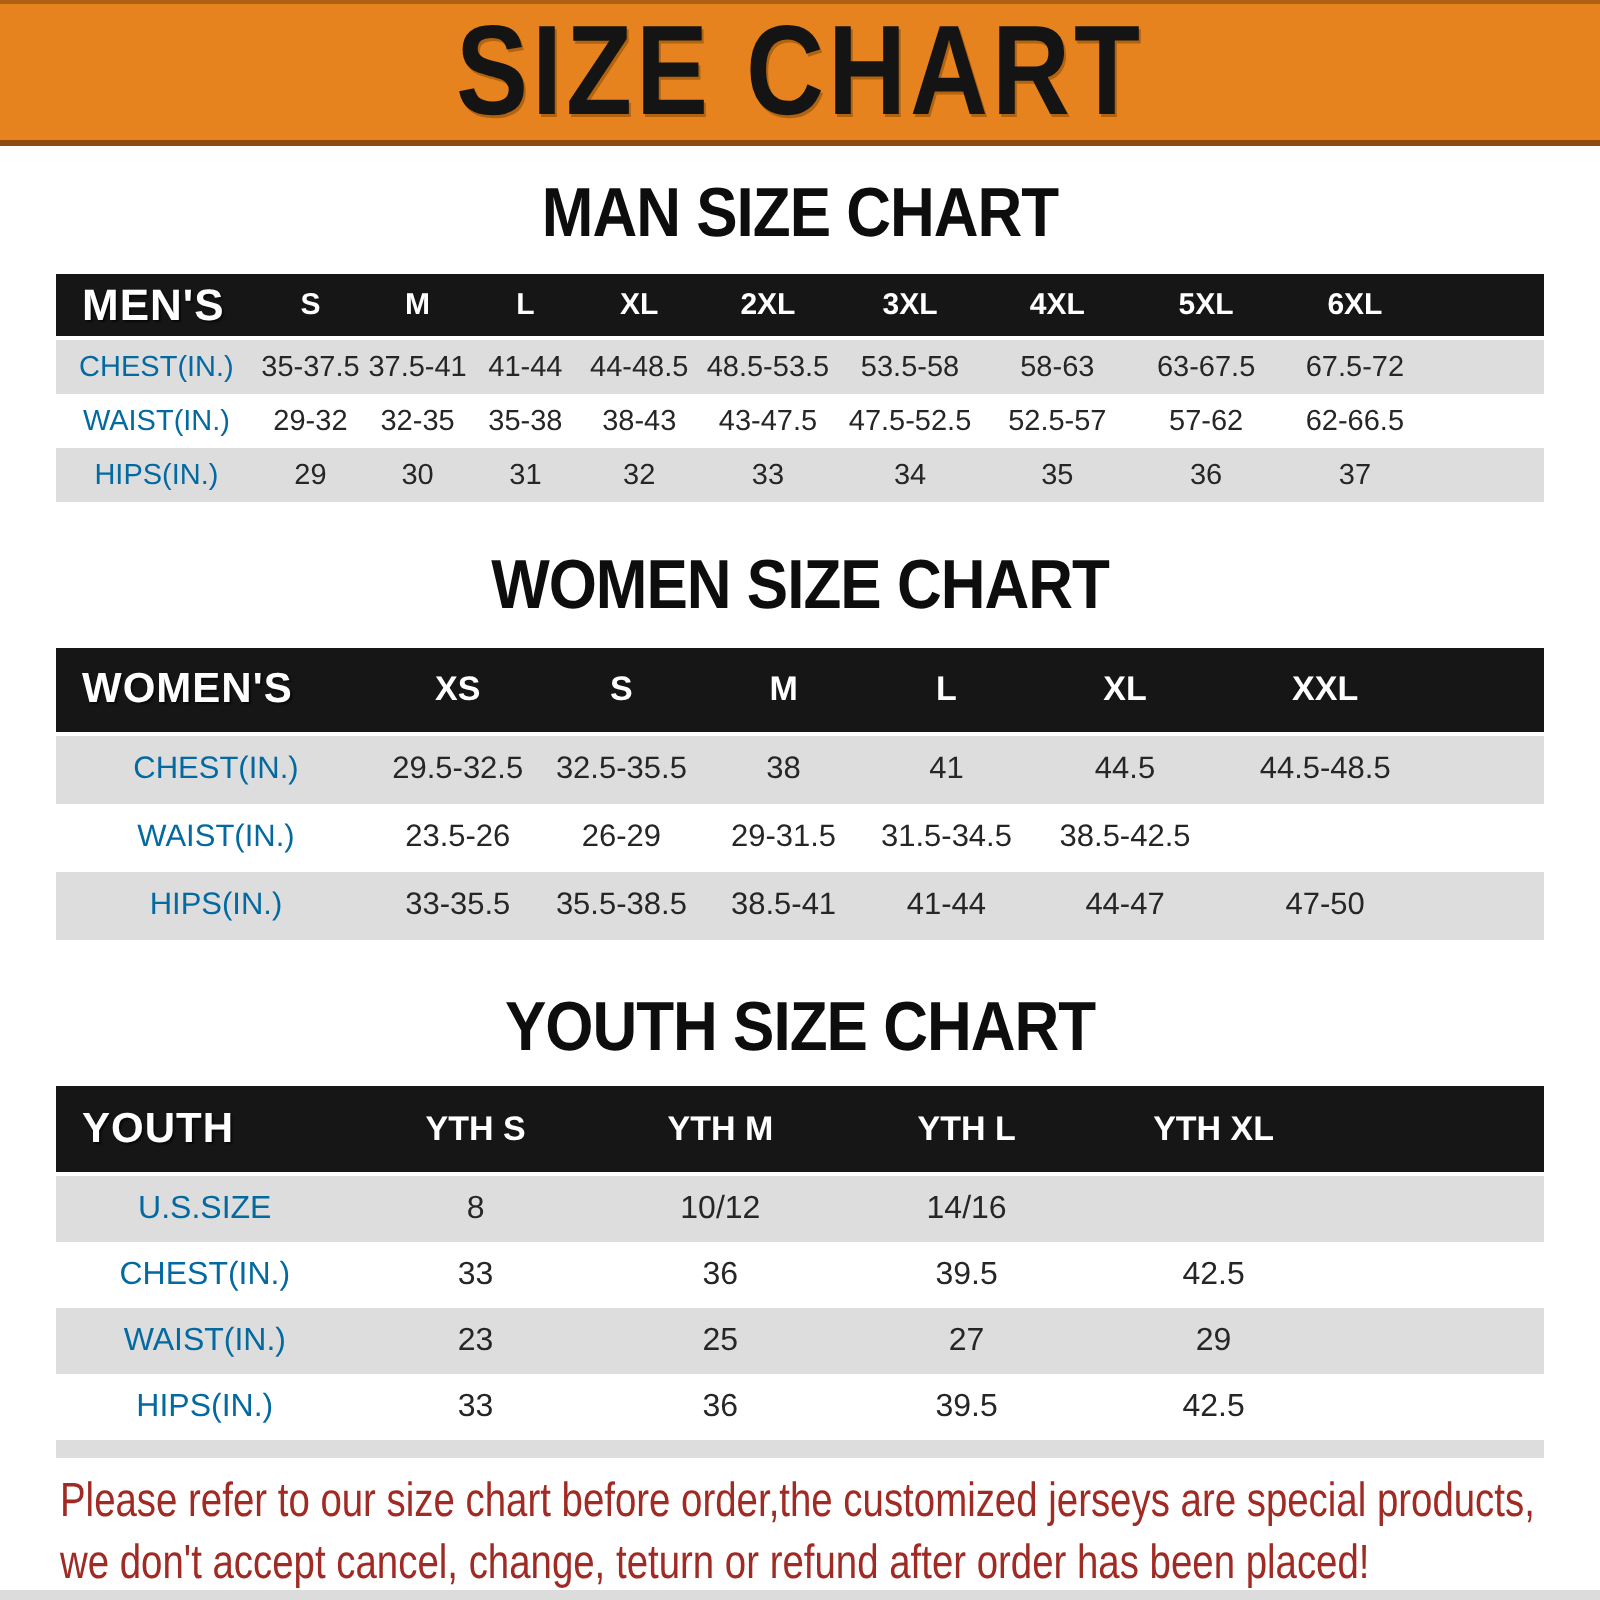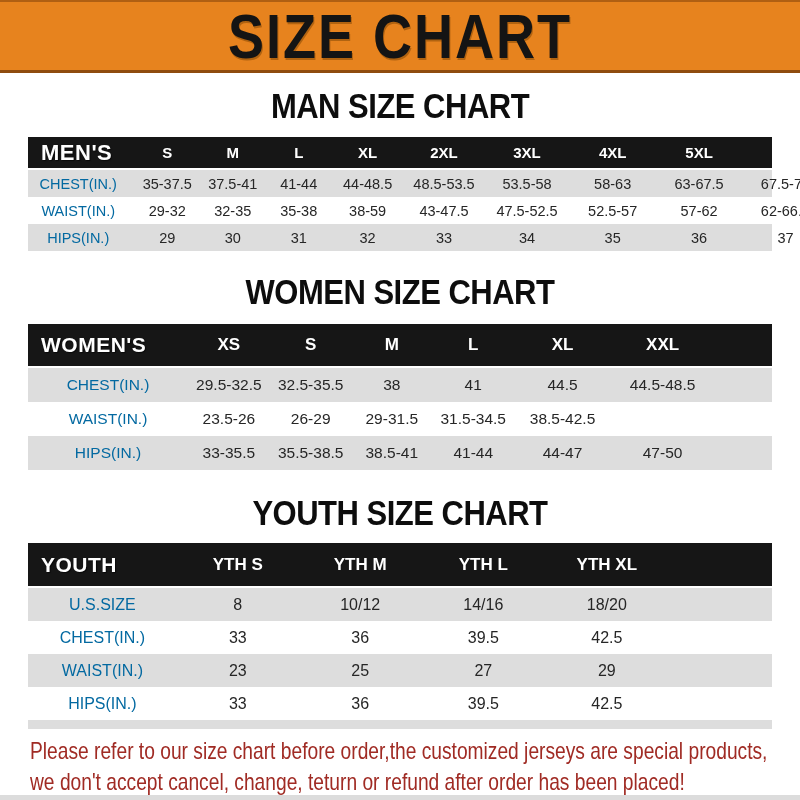--- a/index.html
+++ b/index.html
@@ -55,21 +55,21 @@
   .cell.corner {
     justify-content:flex-start; padding-left:13px;
     font-weight:800; letter-spacing:.5px;
     text-shadow:1px 1px 1px rgba(0,0,0,.6);
   }
   .r-gray { background:var(--row-gray, #DDDDDD); }
   .r-white { background:#ffffff; }
   .cell.rowlabel { color:#0369a1; }
 
   
-  .men .trow { grid-template-columns:13.5% 7.2% 7.2% 7.3% 8% 9.3% 9.8% 10% 10% 10% 7.7%; height:27px; font-size:14.5px;gap:12px; }
+  .men .trow { grid-template-columns:13.5% 7.2% 7.2% 7.3% 8% 9.3% 9.8% 10% 10% 10% 7.7%; height:27px; font-size:14.5px; }
   .men .trow.thead { height:31px; font-size:15px; }
   .men .cell.corner { font-size:22px; }
 
   
   .women .trow { grid-template-columns:21.5% 11% 11% 10.8% 11.1% 12.9% 14% 7.7%; height:34px; font-size:15.5px; }
   .women .trow.thead { height:42px; font-size:17px; }
   .women .cell.corner { font-size:21px; }
 
   
   .youth .trow { grid-template-columns:20% 16.4% 16.5% 16.6% 16.6% 13.9%; height:33px; font-size:16px; }
@@ -135,21 +135,21 @@
           <div class="cell val">58-63</div>
           <div class="cell val">63-67.5</div>
           <div class="cell val">67.5-72</div>
           <div class="cell filler"></div>
         </div>
         <div class="trow r-white">
           <div class="cell rowlabel">WAIST(IN.)</div>
           <div class="cell val">29-32</div>
           <div class="cell val">32-35</div>
           <div class="cell val">35-38</div>
-          <div class="cell val">38-59</div>
+          <div class="cell val">38-43</div>
           <div class="cell val">43-47.5</div>
           <div class="cell val">47.5-52.5</div>
           <div class="cell val">52.5-57</div>
           <div class="cell val">57-62</div>
           <div class="cell val">62-66.5</div>
           <div class="cell filler"></div>
         </div>
         <div class="trow r-gray">
           <div class="cell rowlabel">HIPS(IN.)</div>
           <div class="cell val">29</div>
@@ -220,21 +220,20 @@
           <div class="cell colhead">YTH M</div>
           <div class="cell colhead">YTH L</div>
           <div class="cell colhead">YTH XL</div>
           <div class="cell filler"></div>
         </div>
         <div class="trow r-gray">
           <div class="cell rowlabel">U.S.SIZE</div>
           <div class="cell val">8</div>
           <div class="cell val">10/12</div>
           <div class="cell val">14/16</div>
-          <div class="cell val">18/20</div>
           <div class="cell filler"></div>
         </div>
         <div class="trow r-white">
           <div class="cell rowlabel">CHEST(IN.)</div>
           <div class="cell val">33</div>
           <div class="cell val">36</div>
           <div class="cell val">39.5</div>
           <div class="cell val">42.5</div>
           <div class="cell filler"></div>
         </div>

